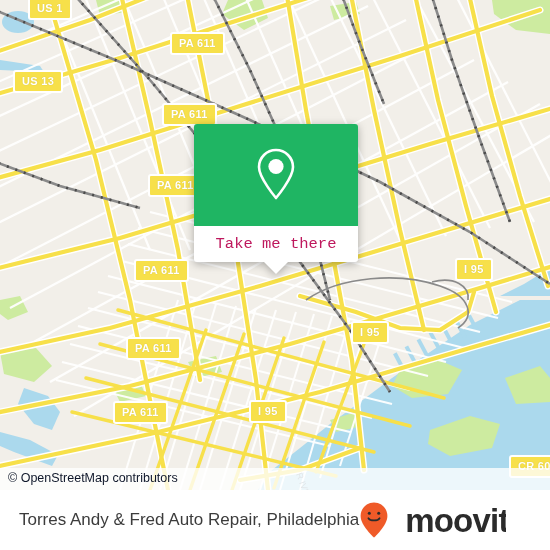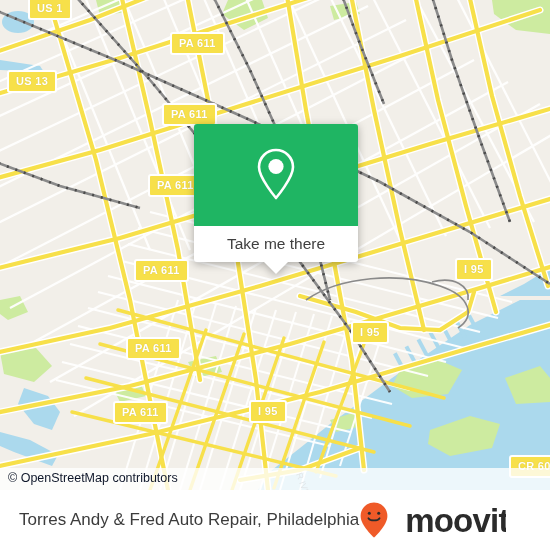--- a/index.html
+++ b/index.html
@@ -81,23 +81,23 @@
   }
   #popup-bottom {
     height: 36px;
     background: #ffffff;
     border-radius: 0 0 3px 3px;
     display: flex;
     align-items: center;
     justify-content: center;
   }
   #popup-action-label {
-    color: #404040;
+    color: #be185d;
     font-size: 15.5px;
-    font-family: Liberation Sans, sans-serif;
+    font-family: Liberation Mono, monospace;
   }
   #popup-tail {
     position: absolute;
     left: 50%;
     top: 138px;
     width: 0; height: 0;
     margin-left: -12px;
     border-left: 12px solid transparent;
     border-right: 12px solid transparent;
     border-top: 12px solid #ffffff;
@@ -326,21 +326,21 @@
           <path d="M432,282 C454,276 470,286 468,300"></path>
         </g>
 
         <text x="296" y="474" fill="#7a8a95" font-family="Liberation Sans, sans-serif" font-size="9" transform="rotate(70 296 474)">R IVER</text>
       </g>
     </svg>
 
     <div id="shield-layer">
         <div class="shield" style="left: 28px; top: -3px;">US 1</div>
         <div class="shield" style="left: 170px; top: 32px;">PA 611</div>
-        <div class="shield" style="left: 7px; top: 70px; text-align: right;">US 13</div>
+        <div class="shield" style="left: 13px; top: 70px; text-align: right;">US 13</div>
         <div class="shield" style="left: 162px; top: 103px;">PA 611</div>
         <div class="shield" style="left: 148px; top: 174px;">PA 611</div>
         <div class="shield" style="left: 134px; top: 259px;">PA 611</div>
         <div class="shield" style="left: 126px; top: 337px;">PA 611</div>
         <div class="shield" style="left: 113px; top: 401px;">PA 611</div>
         <div class="shield" style="left: 455px; top: 258px;">I 95</div>
         <div class="shield" style="left: 351px; top: 321px;">I 95</div>
         <div class="shield" style="left: 249px; top: 400px;">I 95</div>
         <div class="shield" style="left: 509px; top: 455px;">CR 609</div>
       </div>

